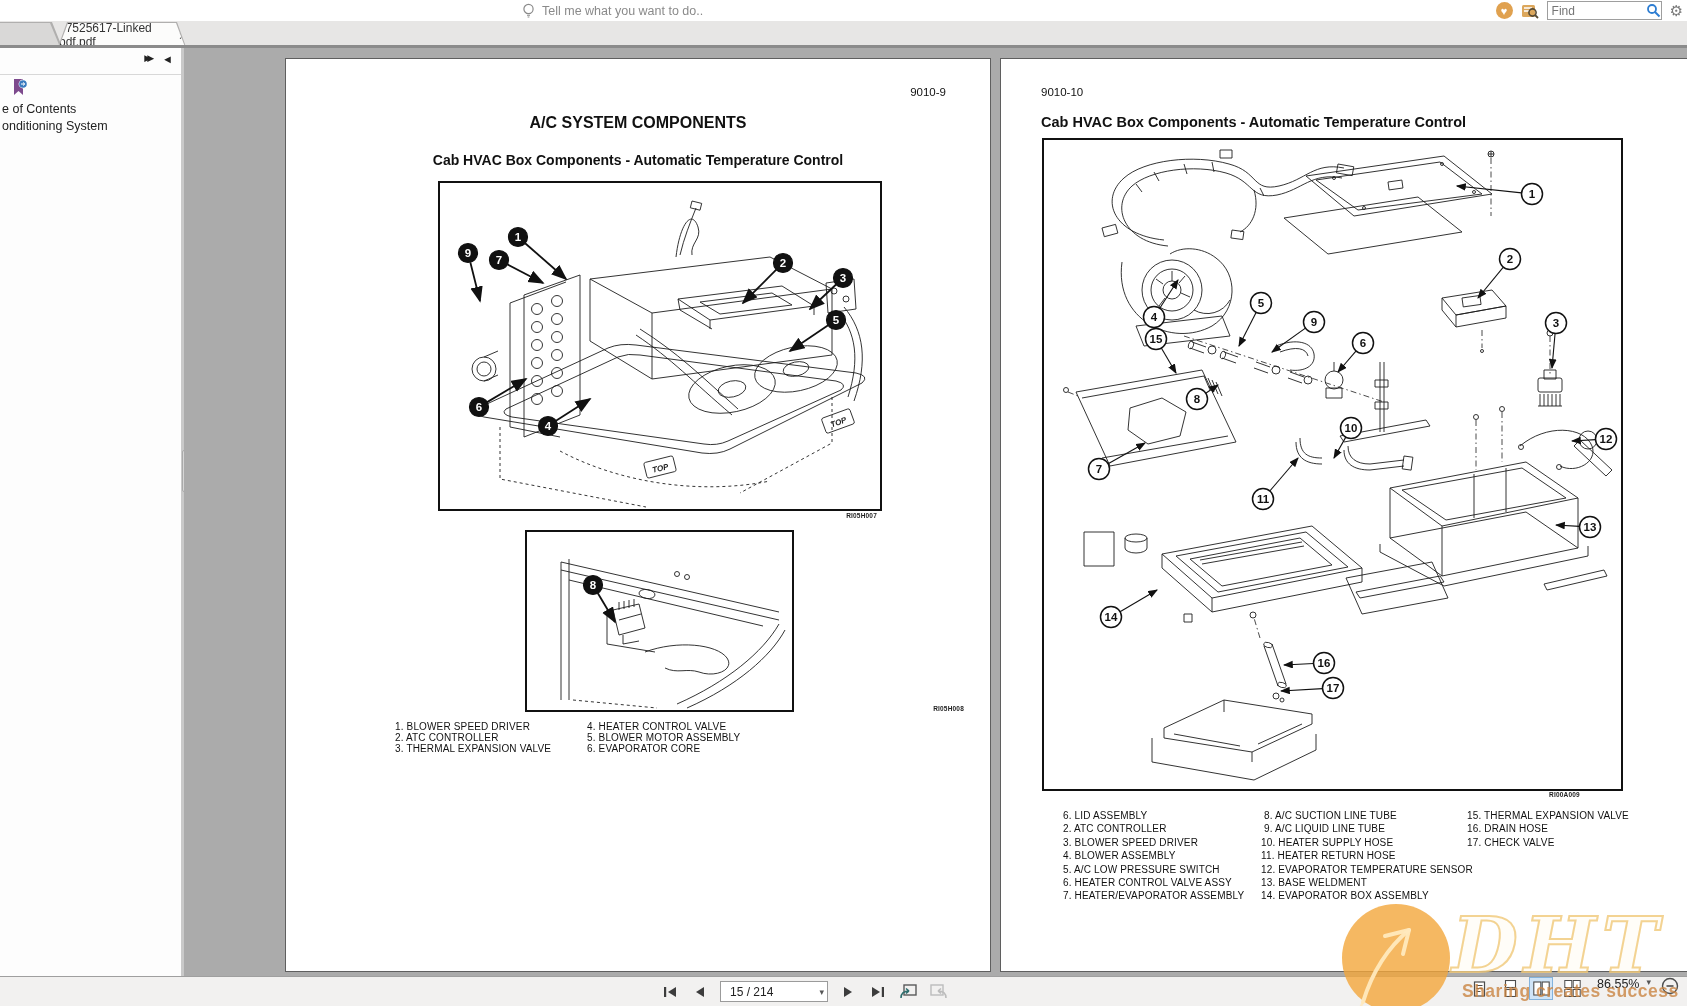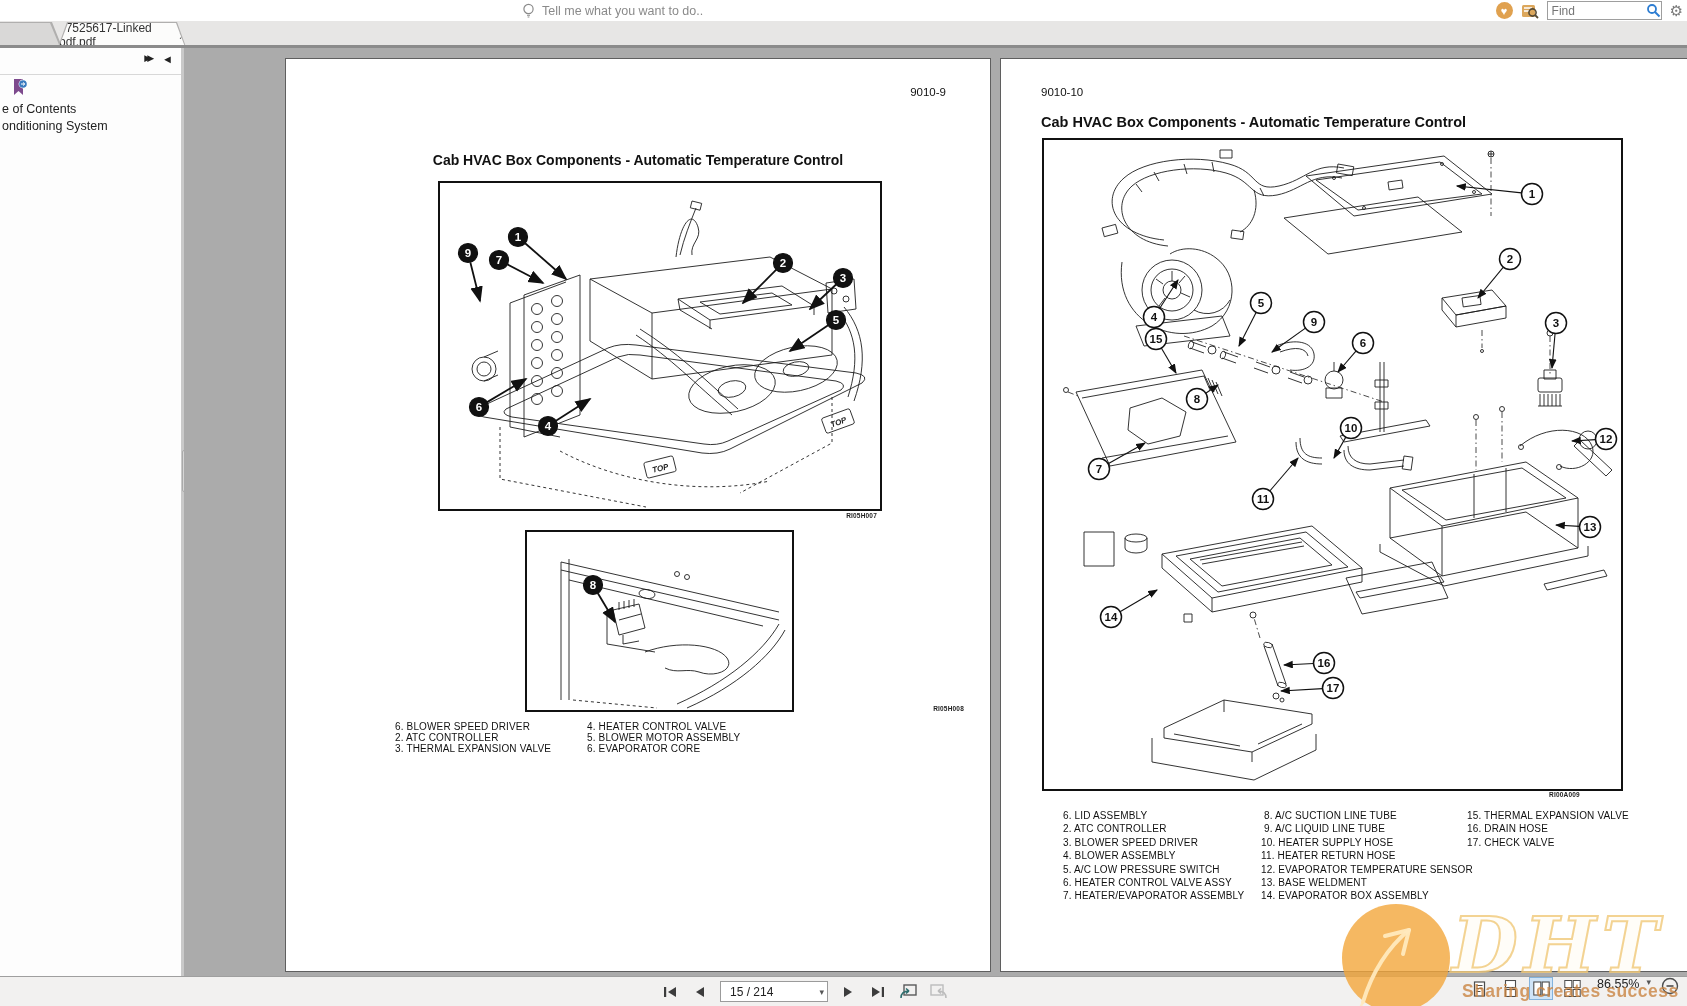--- a/index.html
+++ b/index.html
@@ -151,20 +151,21 @@
         <div class="bm-row">onditioning System</div>
       </div>
   </div>
   <div id="divider"></div>
   <div id="grip"></div>
 
   <div id="docarea">
 
     <div class="page" id="page-left">
       <div class="pgnum" style="top:27px;right:44px;">9010-9</div>
+      <div class="title-c" style="top:55px;font-size:16px;">A/C SYSTEM COMPONENTS</div>
       <div class="title-c" style="top:93px;font-size:14px;">Cab HVAC Box Components - Automatic Temperature Control</div>
 
       <div class="figbox" style="left:152px;top:122px;width:440px;height:326px;">
         <svg id="fig1" class="art" width="440" height="326" viewBox="0 0 440 326">
           <path class="sk" d="M36,226 L168,165 Q180,160 196,162 L416,190 Q430,193 422,200 L290,266 Q278,272 262,270 L44,234 Q30,231 36,226 Z"></path>
           <path class="sk" d="M66,226 L178,174 Q188,170 200,172 L396,198 Q408,201 401,207 L288,258 Q277,263 264,261 L72,234 Q60,231 66,226 Z"></path>
           <path class="sk" d="M84,112 L140,92 L140,232 L84,254 Z"></path>
           <path class="sk" d="M70,120 L70,244 M70,120 L126,99 M70,244 L120,254"></path>
           <g class="sk">
             <circle cx="97" cy="126" r="5.5"></circle>
@@ -257,21 +258,21 @@
           <path class="skd" d="M46,168 L130,176"></path>
         <line x1="70.85521623233292" y1="61.16559093619628" x2="88" y2="90" stroke="#111" stroke-width="1.8" marker-end="url(#ah)"></line>
             <circle cx="66" cy="53" r="9.5" fill="#111" stroke="#111" stroke-width="1.2"></circle>
             <text x="66" y="57" text-anchor="middle" font-size="11.5" font-weight="bold" font-family="Liberation Sans, sans-serif" fill="#fff">8</text>
           </svg>
       </div>
       <div class="figlabel" style="right:26px;top:646px;">RI05H008</div>
 
       <div class="plist" style="left:109px;top:662px;width:560px;height:40px;">
         <div class="pcol" style="left:0;">
-            <div class="pl-line">6. BLOWER SPEED DRIVER</div>
+            <div class="pl-line">1. BLOWER SPEED DRIVER</div>
             <div class="pl-line">2. ATC CONTROLLER</div>
             <div class="pl-line">3. THERMAL EXPANSION VALVE</div>
           </div>
         <div class="pcol" style="left:192px;">
             <div class="pl-line">4. HEATER CONTROL VALVE</div>
             <div class="pl-line">5. BLOWER MOTOR ASSEMBLY</div>
             <div class="pl-line">6. EVAPORATOR CORE</div>
           </div>
       </div>
     </div>

